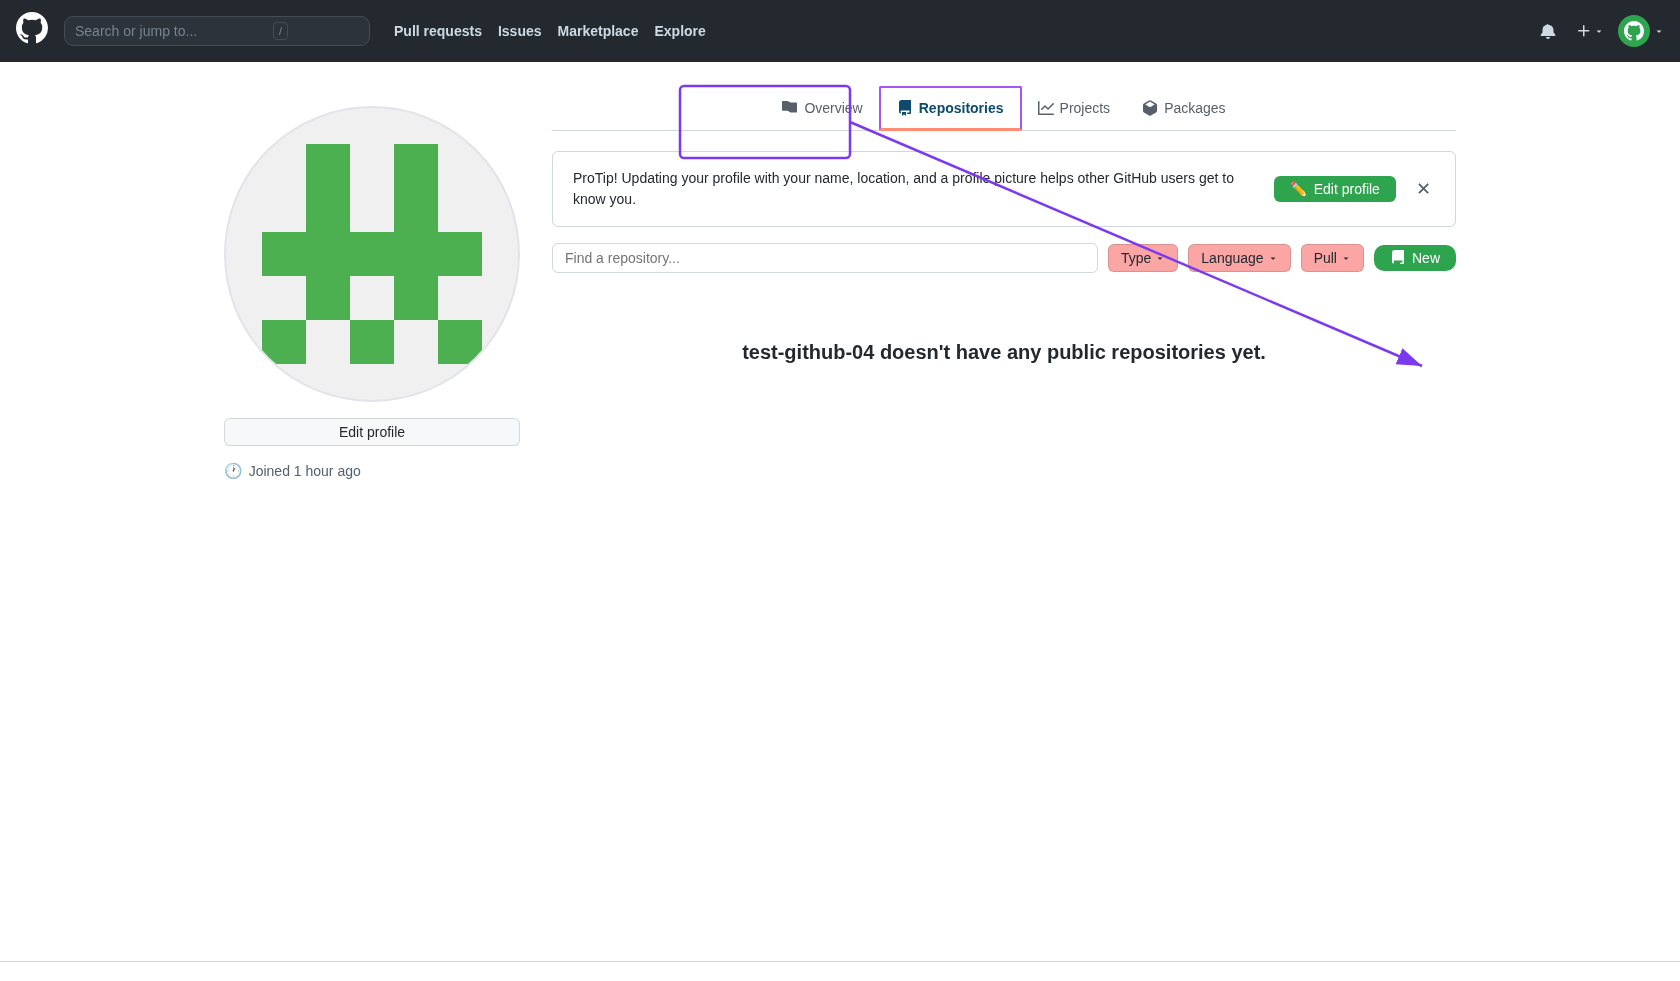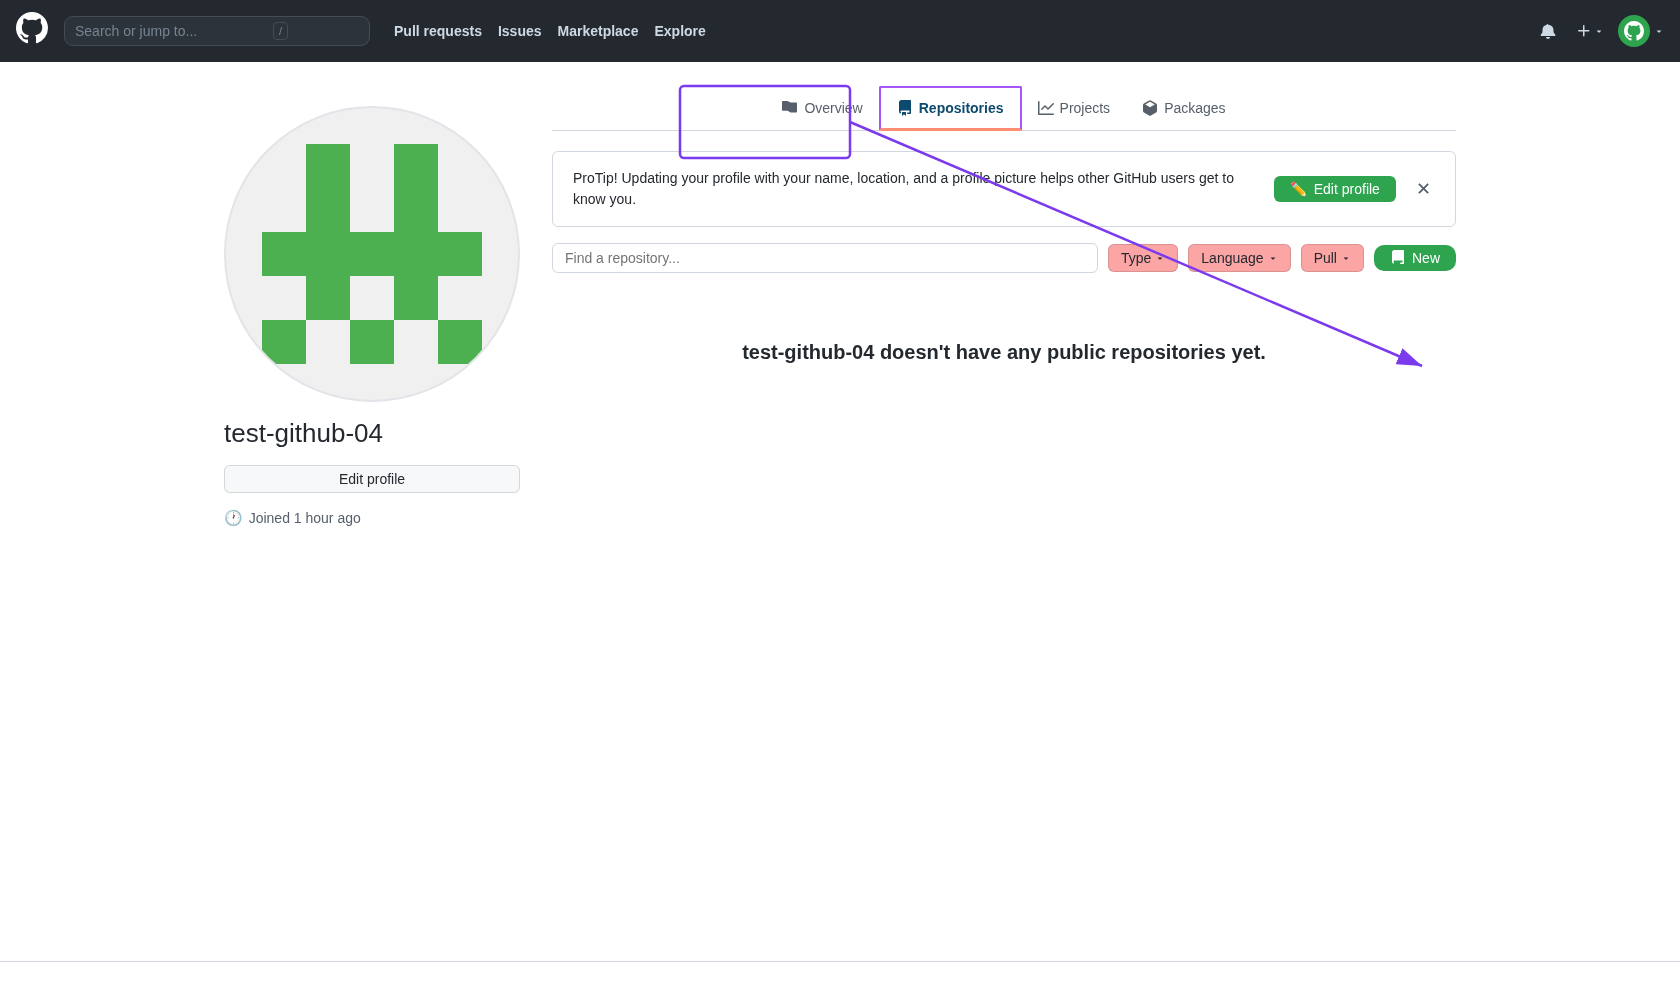--- a/index.html
+++ b/index.html
@@ -359,21 +359,20 @@
             <rect x="4" y="2" width="1" height="1" fill="#4caf50"></rect>
             <rect x="1" y="3" width="1" height="1" fill="#4caf50"></rect>
             <rect x="3" y="3" width="1" height="1" fill="#4caf50"></rect>
             <rect x="0" y="4" width="1" height="1" fill="#4caf50"></rect>
             <rect x="2" y="4" width="1" height="1" fill="#4caf50"></rect>
             <rect x="4" y="4" width="1" height="1" fill="#4caf50"></rect>
           </svg>
           <span style="position:absolute;bottom:12px;right:12px;font-size:22px;cursor:pointer;">😊</span>
         </div>
 
-        <h1 class="username">test-github-04</h1>
 
         <button class="edit-profile-btn">Edit profile</button>
 
         <div class="join-info">
           <span class="join-icon">🕐</span>
           <span>Joined 1 hour ago</span>
         </div>
       </aside>
 
       <div class="content content-area">

